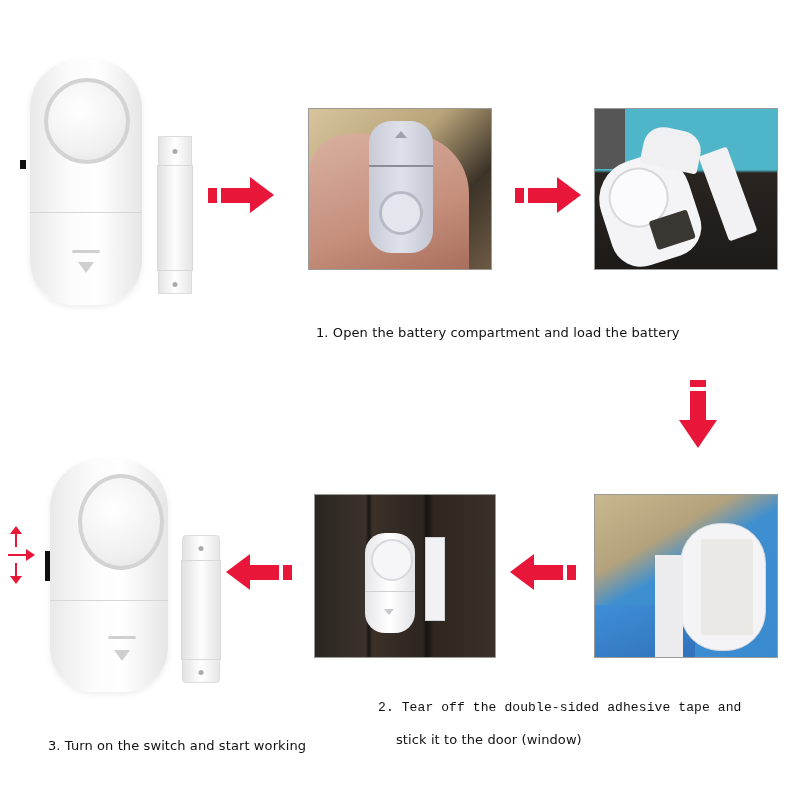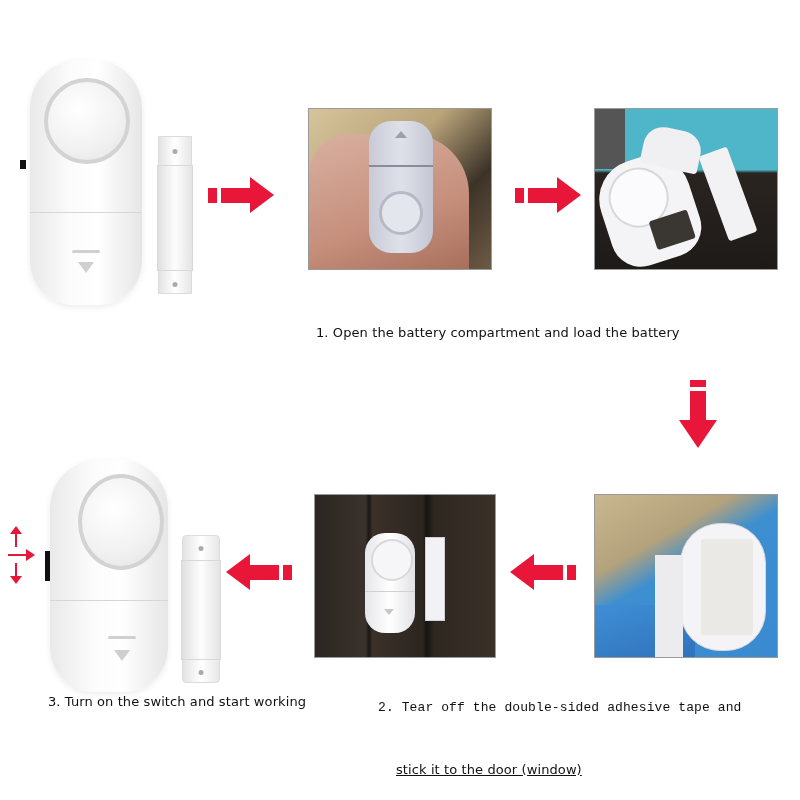--- a/index.html
+++ b/index.html
@@ -134,15 +134,15 @@
     <div class="bar" style="left:58px;width:28px;top:176px;"></div>
     <div class="tri" style="left:64px;top:190px;"></div>
   </div>
   <div class="mag" style="left:182px;top:80px;width:38px;height:148px;border-radius:4px;">
     <div class="hole" style="top:10px;"></div>
     <div class="body" style="top:24px;height:100px;"></div>
     <div class="hole" style="top:134px;"></div>
   </div>
 </div>
 
-<div class="caption" style="left:48px;top:692px;">3. Turn on the switch and start working</div>
+<div class="caption" style="left:48px;top:736px;">3. Turn on the switch and start working</div>
 <div class="caption" style="left:378px;top:698px;font-family:Liberation Mono, monospace;">2. Tear off the double-sided adhesive tape and</div>
-<div class="caption" style="left:396px;top:760px;text-decoration:underline;">stick it to the door (window)</div>
+<div class="caption" style="left:396px;top:730px;">stick it to the door (window)</div>
 
 </body></html>

